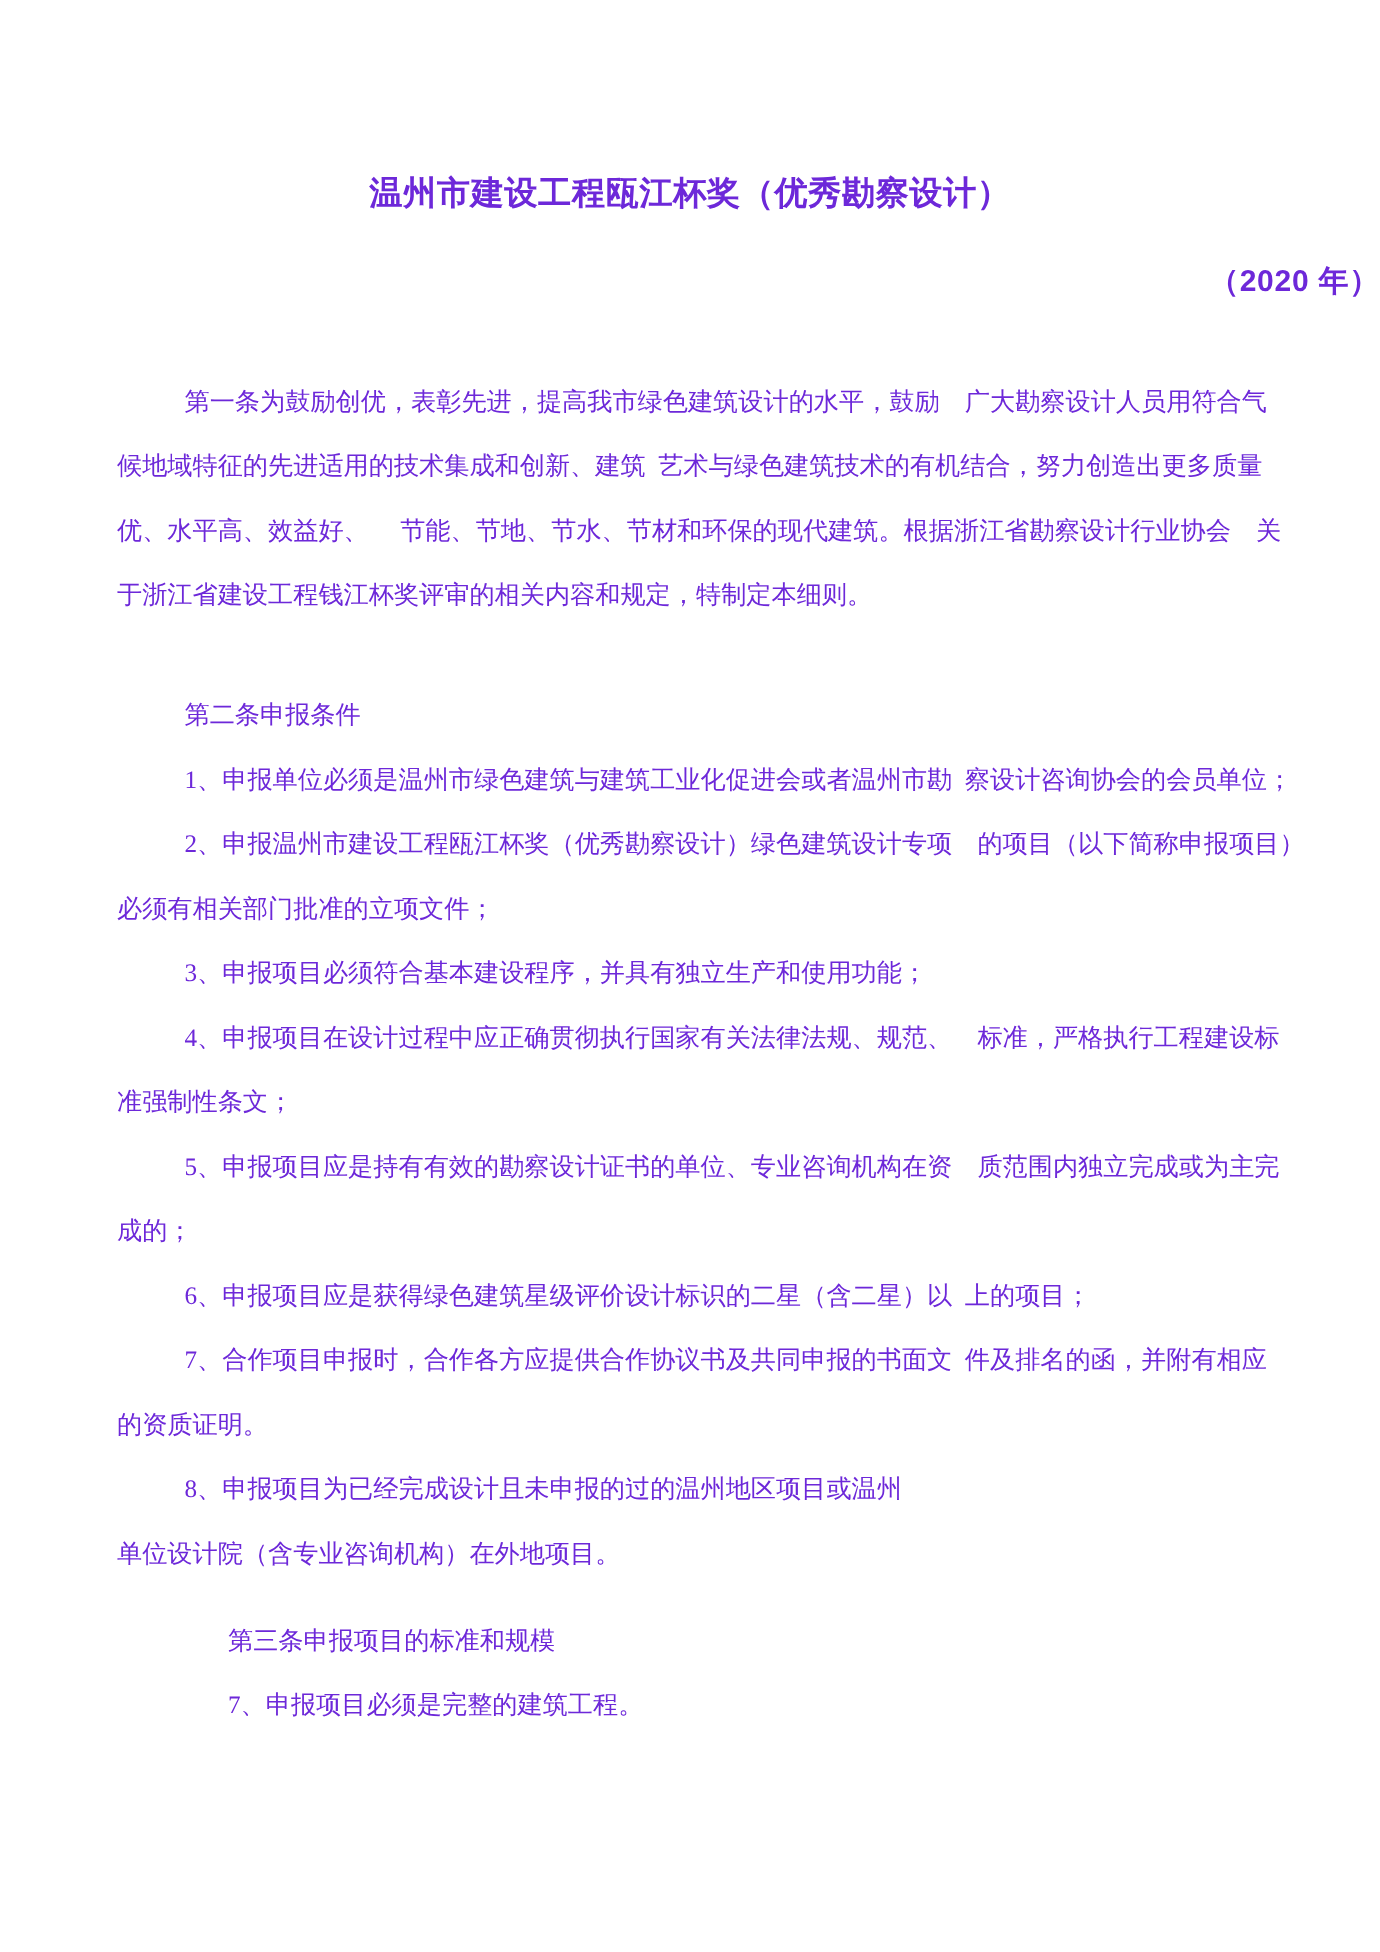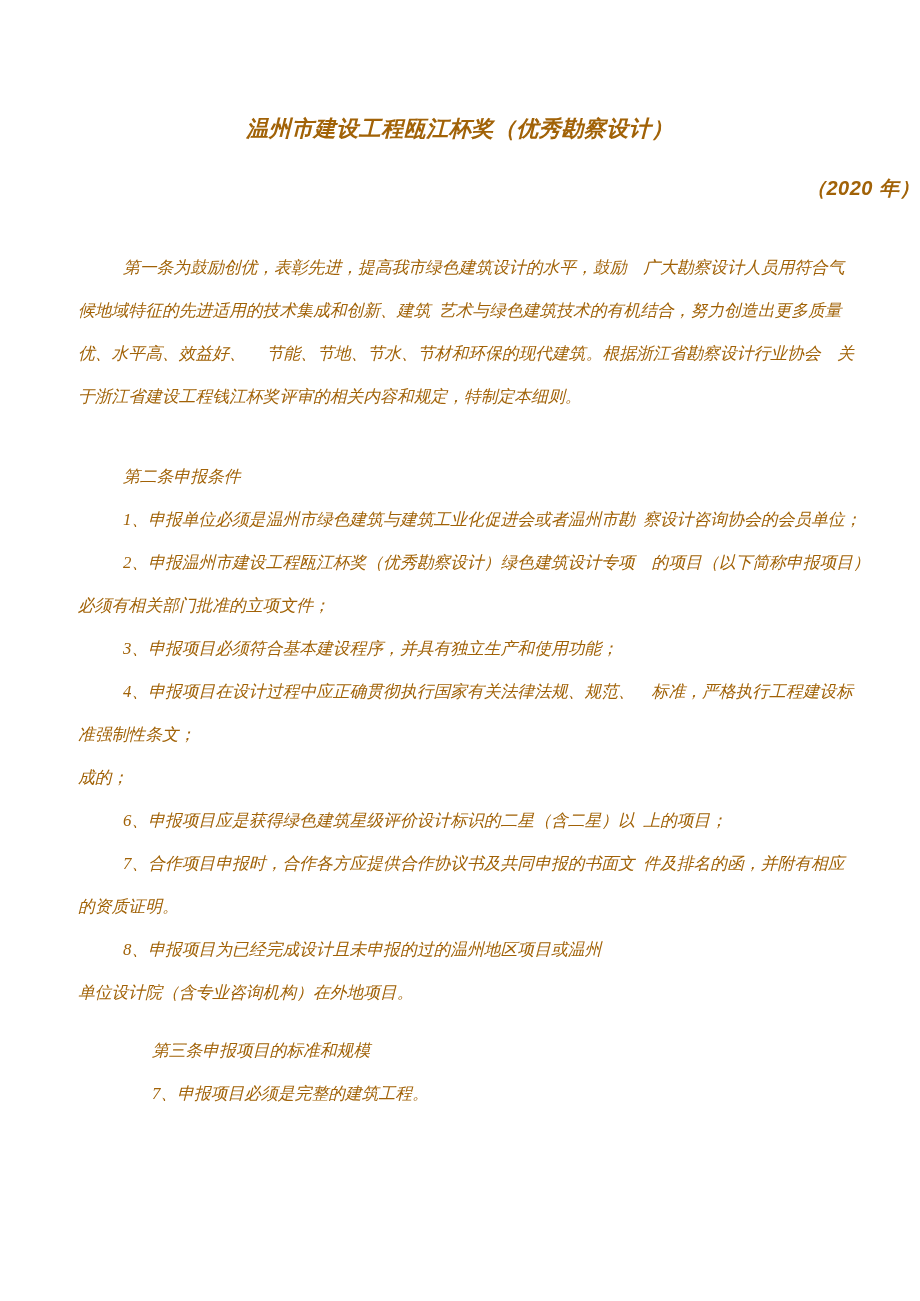--- a/index.html
+++ b/index.html
@@ -1,24 +1,23 @@
 <!DOCTYPE html>
 <html><head>
 <meta charset="utf-8">
 <style>
   html,body{margin:0;padding:0;background:#ffffff;}
   .page{
     position:relative;
     width:920px;
     height:1301px;
     background:#ffffff;
-    color:#a16207;
+    color:#6d28d9;
     font-family:"Liberation Serif","DejaVu Serif",serif;
     overflow:hidden;
-    font-style:italic;
   }
   .titles{padding-top:104px;text-align:center;}
   .title-main{
     font-family:"Liberation Sans","DejaVu Sans",sans-serif;
     font-weight:bold;
     font-size:22px;
     line-height:50px;
     letter-spacing:0.5px;
   }
   .title-year{
@@ -57,20 +56,21 @@
     <div class="line">优、水平高、效益好、　 节能、节地、节水、节材和环保的现代建筑。根据浙江省勘察设计行业协会　关</div>
     <div class="line">于浙江省建设工程钱江杯奖评审的相关内容和规定，特制定本细则。</div>
 
     <div class="line indent gap-lg">第二条申报条件</div>
     <div class="line indent">1、申报单位必须是温州市绿色建筑与建筑工业化促进会或者温州市勘 察设计咨询协会的会员单位；</div>
     <div class="line indent">2、申报温州市建设工程瓯江杯奖（优秀勘察设计）绿色建筑设计专项　的项目（以下简称申报项目）</div>
     <div class="line">必须有相关部门批准的立项文件；</div>
     <div class="line indent">3、申报项目必须符合基本建设程序，并具有独立生产和使用功能；</div>
     <div class="line indent">4、申报项目在设计过程中应正确贯彻执行国家有关法律法规、规范、　标准，严格执行工程建设标</div>
     <div class="line">准强制性条文；</div>
+    <div class="line indent">5、申报项目应是持有有效的勘察设计证书的单位、专业咨询机构在资　质范围内独立完成或为主完</div>
     <div class="line">成的；</div>
     <div class="line indent">6、申报项目应是获得绿色建筑星级评价设计标识的二星（含二星）以 上的项目；</div>
     <div class="line indent">7、合作项目申报时，合作各方应提供合作协议书及共同申报的书面文 件及排名的函，并附有相应</div>
     <div class="line">的资质证明。</div>
     <div class="line indent">8、申报项目为已经完成设计且未申报的过的温州地区项目或温州</div>
     <div class="line">单位设计院（含专业咨询机构）在外地项目。</div>
 
     <div class="line indent-lg gap-md">第三条申报项目的标准和规模</div>
     <div class="line indent-lg">7、申报项目必须是完整的建筑工程。</div>
   </div>

